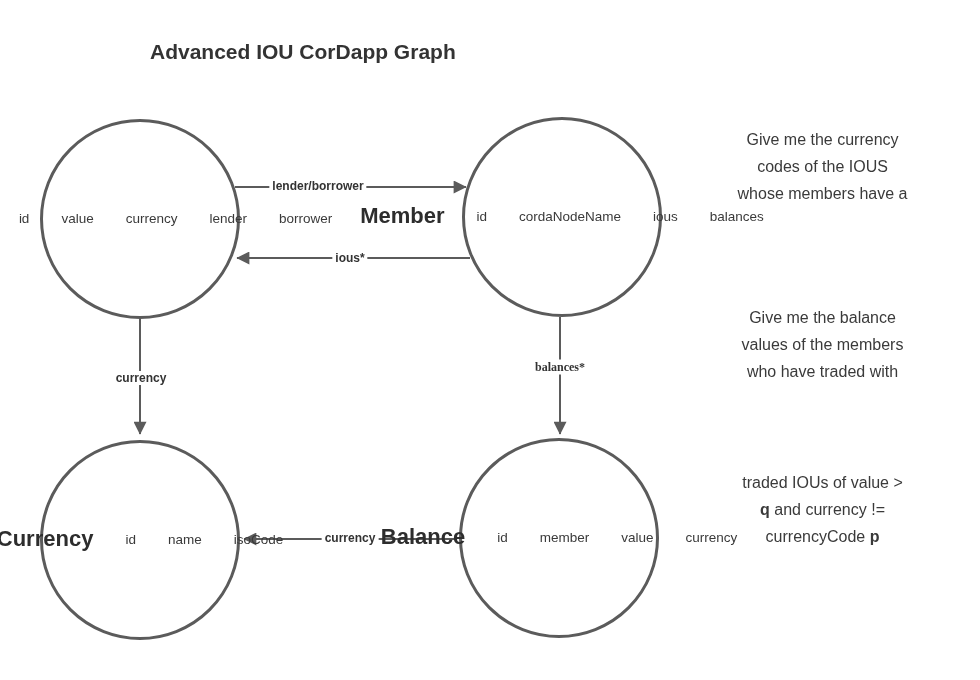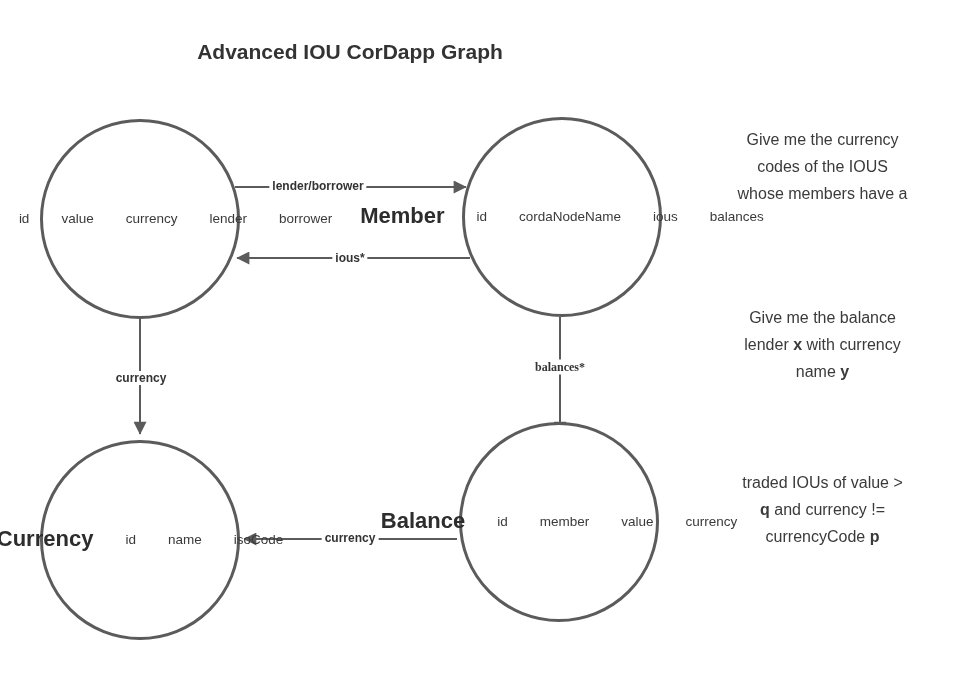--- a/index.html
+++ b/index.html
@@ -12,21 +12,20 @@
     width:980px;height:680px;
     background:#ffffff;
     font-family:"Liberation Sans",sans-serif;
     color:var(--text,#333);
     overflow:hidden;
   }
   .title{
     position:absolute;
     left:150px;top:40px;width:400px;
     margin:0;
-    text-align:center;
     font-size:21px;
     font-weight:bold;
     color:var(--text,#333);
   }
   .arrows{
     position:absolute;left:0;top:0;width:980px;height:680px;
   }
   .arrows line{
     stroke:var(--outline,#5b5b5b);
     stroke-width:2;
@@ -120,38 +119,38 @@
     <div class="node-attr">balances</div>
   </div>
 
   <div class="node" style="left:40px;top:440px;">
     <div class="node-title">Currency</div>
     <div class="node-attr">id</div>
     <div class="node-attr">name</div>
     <div class="node-attr">isoCode</div>
   </div>
 
-  <div class="node" style="left:459px;top:422px;">
+  <div class="node" style="left:459px;top:438px;">
     <div class="node-title">Balance</div>
     <div class="node-attr">id</div>
     <div class="node-attr">member</div>
     <div class="node-attr">value</div>
     <div class="node-attr">currency</div>
   </div>
 
   <div class="question" style="top:126px;">
     <div class="qline"><span>Give me the currency</span></div>
     <div class="qline"><span>codes of the IOUS</span></div>
     <div class="qline"><span>whose members have a</span></div>
   </div>
 
   <div class="question" style="top:304px;">
     <div class="qline"><span>Give me the balance</span></div>
-    <div class="qline"><span>lender </span><span class="b">x</span><span> with currency</span></div>
-    <div class="qline"><span>name </span><span class="b">y</span></div>
+    <div class="qline"><span>values of the members</span></div>
+    <div class="qline"><span>who have traded with</span></div>
   </div>
 
   <div class="question" style="top:469px;">
     <div class="qline"><span>traded IOUs of value &gt;</span></div>
     <div class="qline"><span class="b">q</span><span> and currency !=</span></div>
     <div class="qline"><span>currencyCode </span><span class="b">p</span></div>
   </div>
 
 </div>
 

